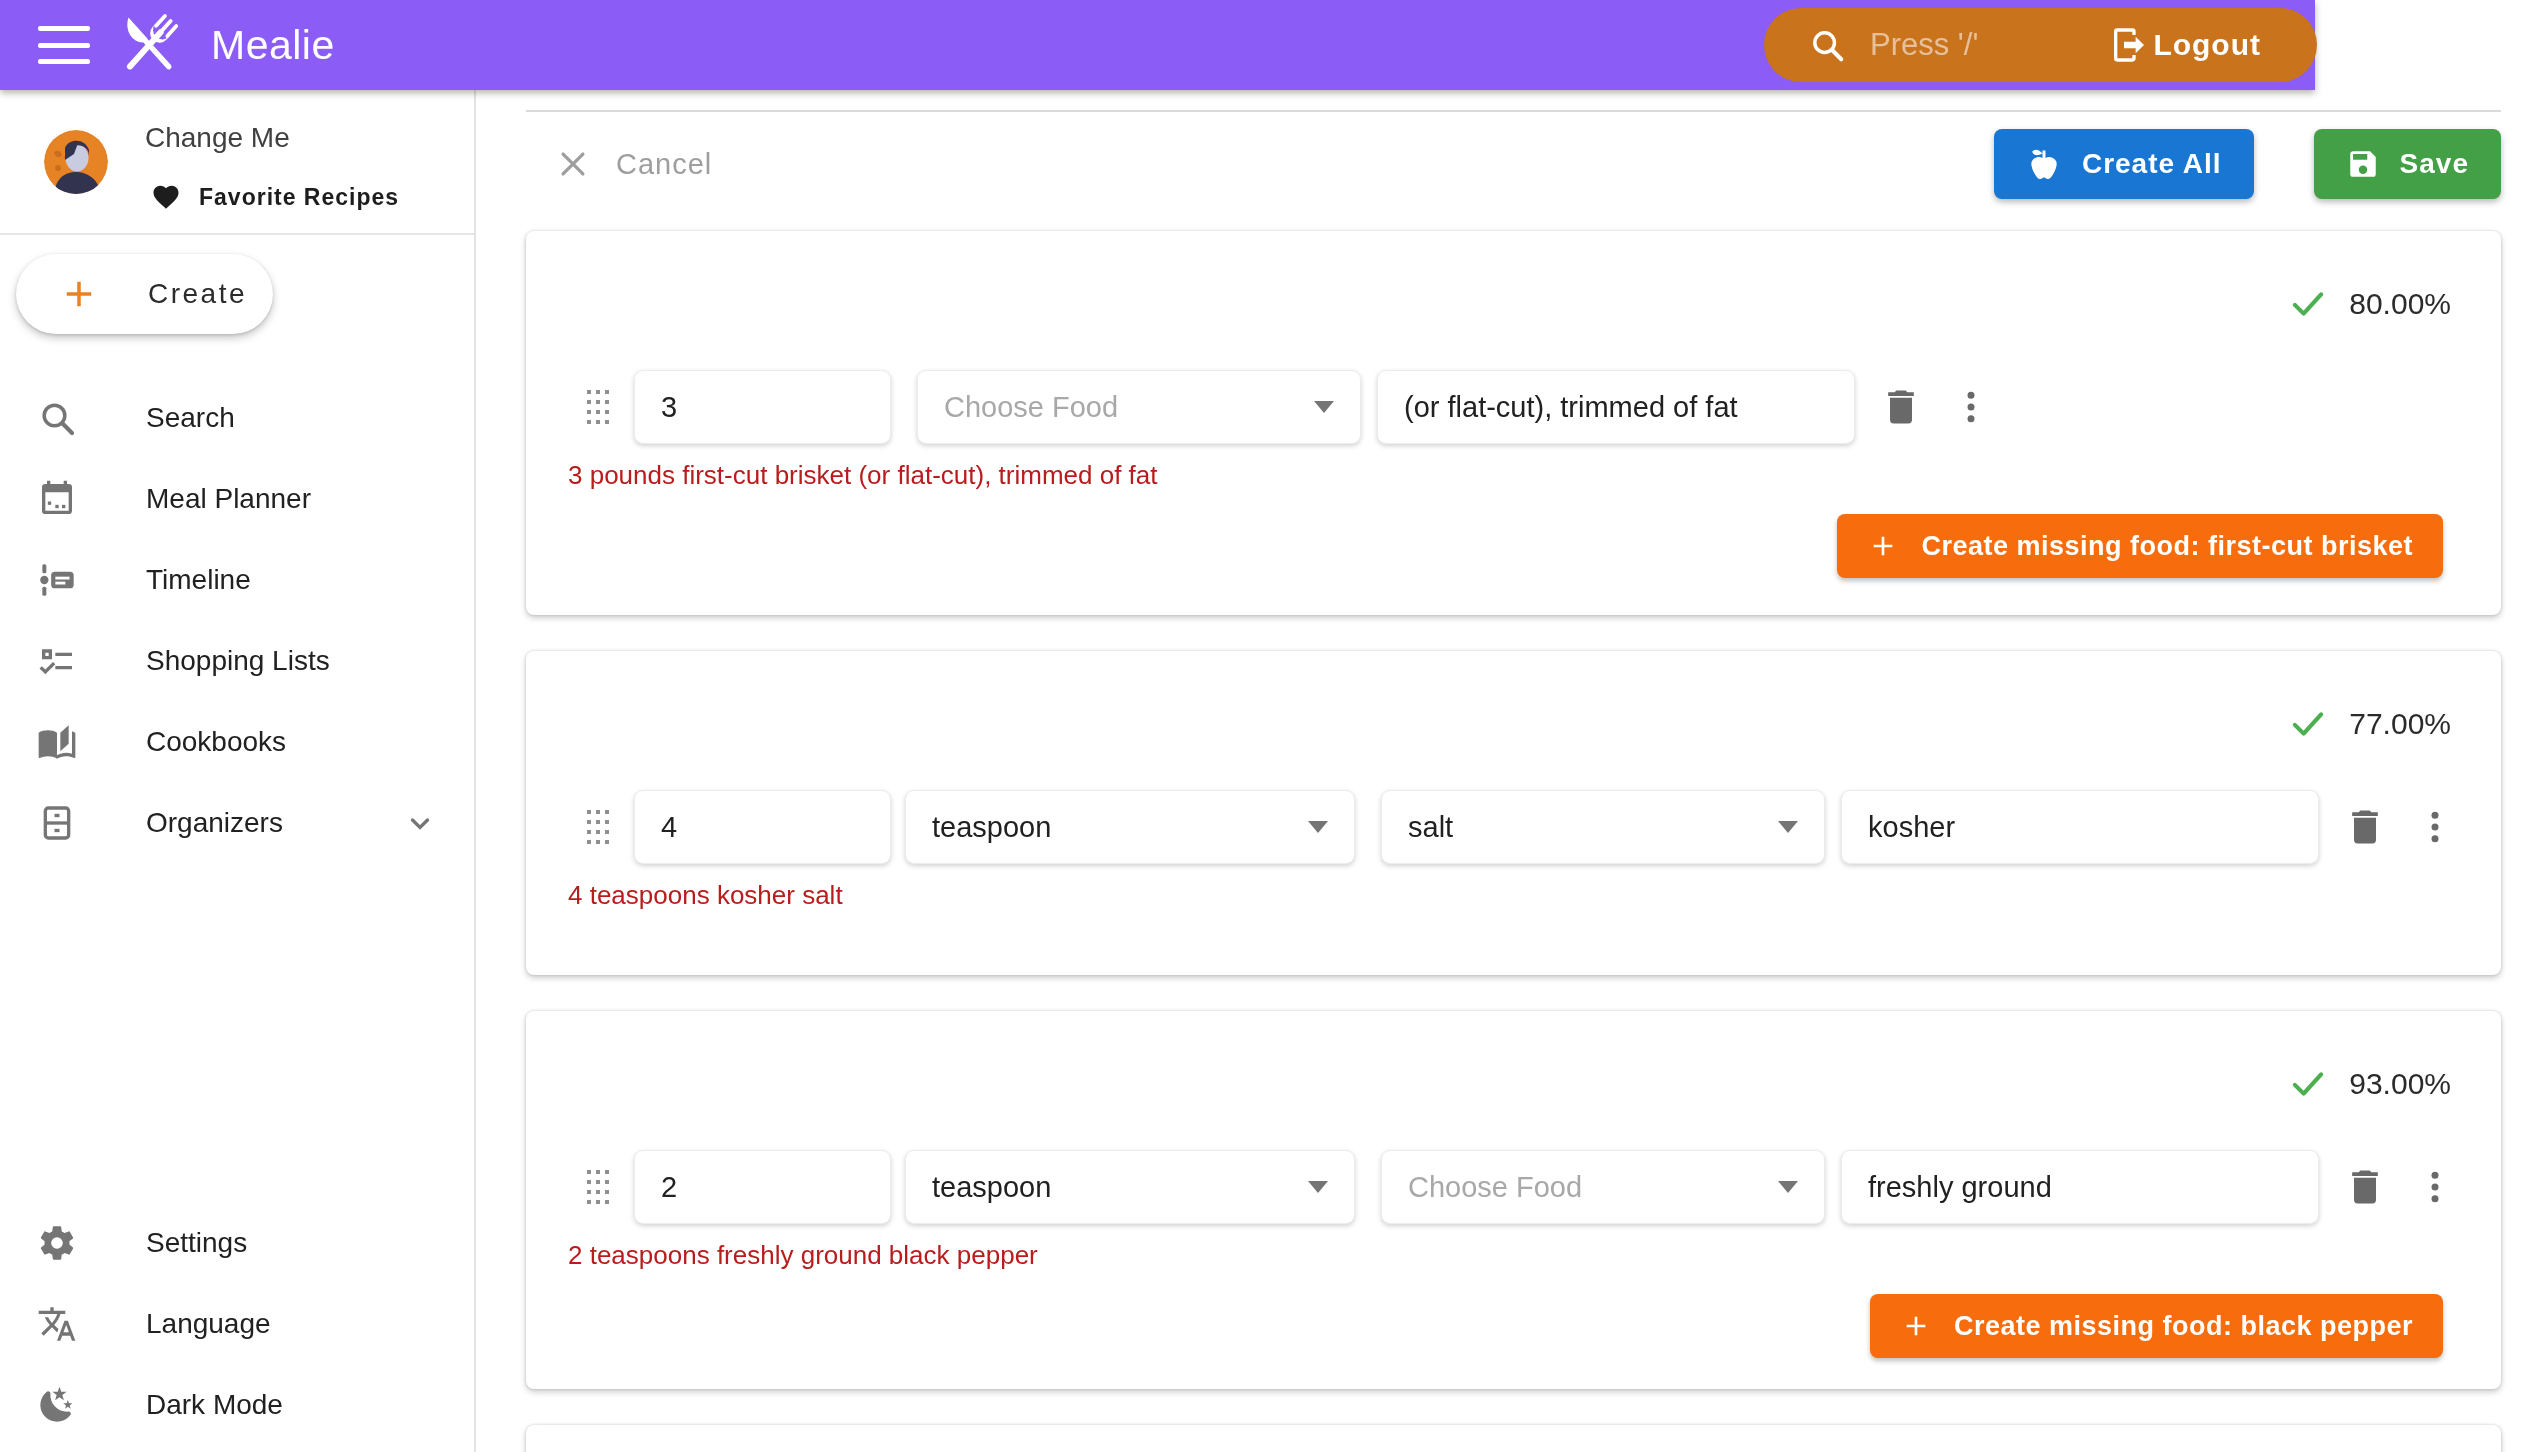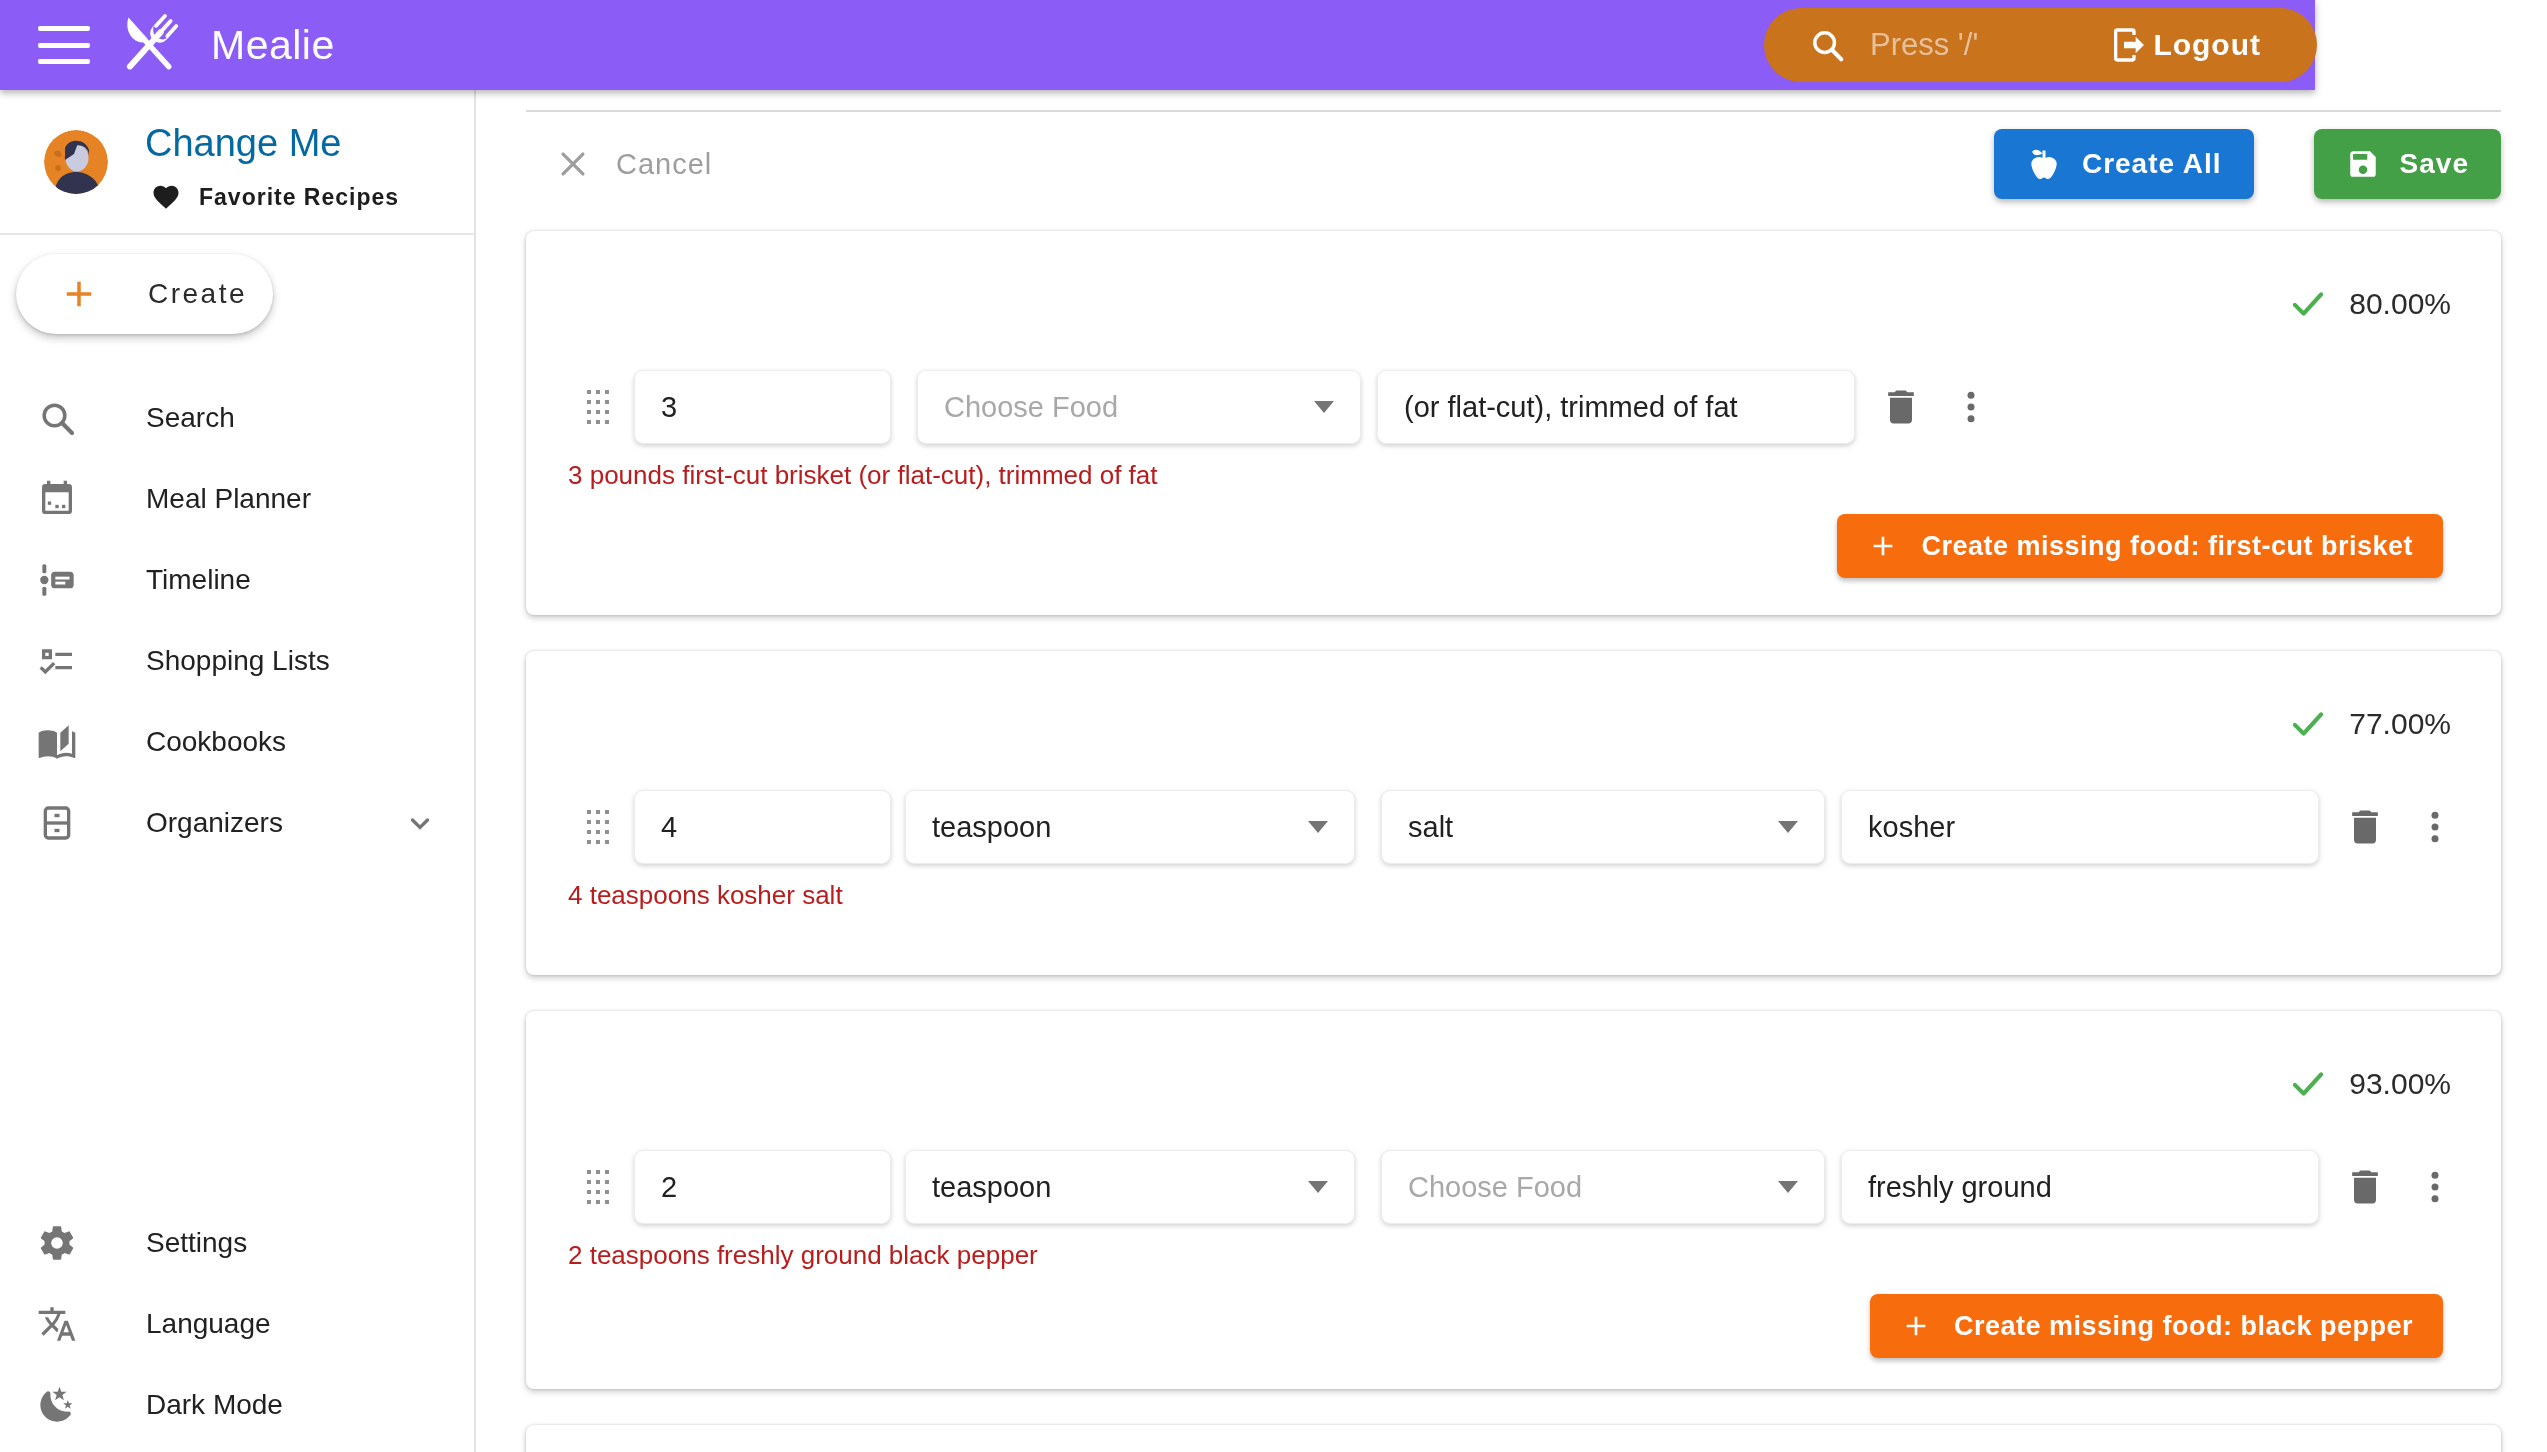--- a/index.html
+++ b/index.html
@@ -19,21 +19,21 @@
   .search-pill svg{margin-left:44px;}
   .search-placeholder{margin-left:24px;font-size:31px;color:rgba(255,255,255,.55);}
   .logout{position:absolute;right:54px;top:0;height:90px;display:flex;align-items:center;gap:4px;
           color:#fff;font-size:30px;font-weight:700;letter-spacing:1px;cursor:pointer;}
 
   
   .sidebar{position:absolute;left:0;top:90px;width:476px;height:1363px;background:#fff;
            border-right:2px solid #E3E3E3;box-sizing:border-box;}
   .profile{position:relative;height:143px;border-bottom:2px solid #E6E6E6;}
   .avatar{position:absolute;left:44px;top:40px;width:64px;height:64px;border-radius:50%;overflow:hidden;}
-  .user-name{position:absolute;left:145px;top:32px;font-size:38px;color:#0369a1;}
+  .user-name{position:absolute;left:145px;top:32px;font-size:28px;color:#404040;}
   .favorites{position:absolute;left:151px;top:92px;display:flex;align-items:center;gap:18px;
              font-size:23px;font-weight:700;letter-spacing:1px;color:#1d1d1d;cursor:pointer;}
   .create-btn{position:absolute;left:16px;top:164px;width:257px;height:80px;border-radius:40px;background:#fff;
               box-shadow:0 4px 9px rgba(0,0,0,.22),0 1px 3px rgba(0,0,0,.14);
               display:flex;align-items:center;cursor:pointer;}
   .create-btn .plus{margin-left:42px;color:#E58325;}
   .create-btn .lbl{margin-left:48px;font-size:28px;font-weight:500;letter-spacing:2.5px;color:#2b2b2b;}
   .nav{position:absolute;left:0;top:287px;width:100%;}
   .nav-footer{position:absolute;left:0;bottom:8px;width:100%;}
   .nav-item{height:81px;display:flex;align-items:center;cursor:pointer;position:relative;}

